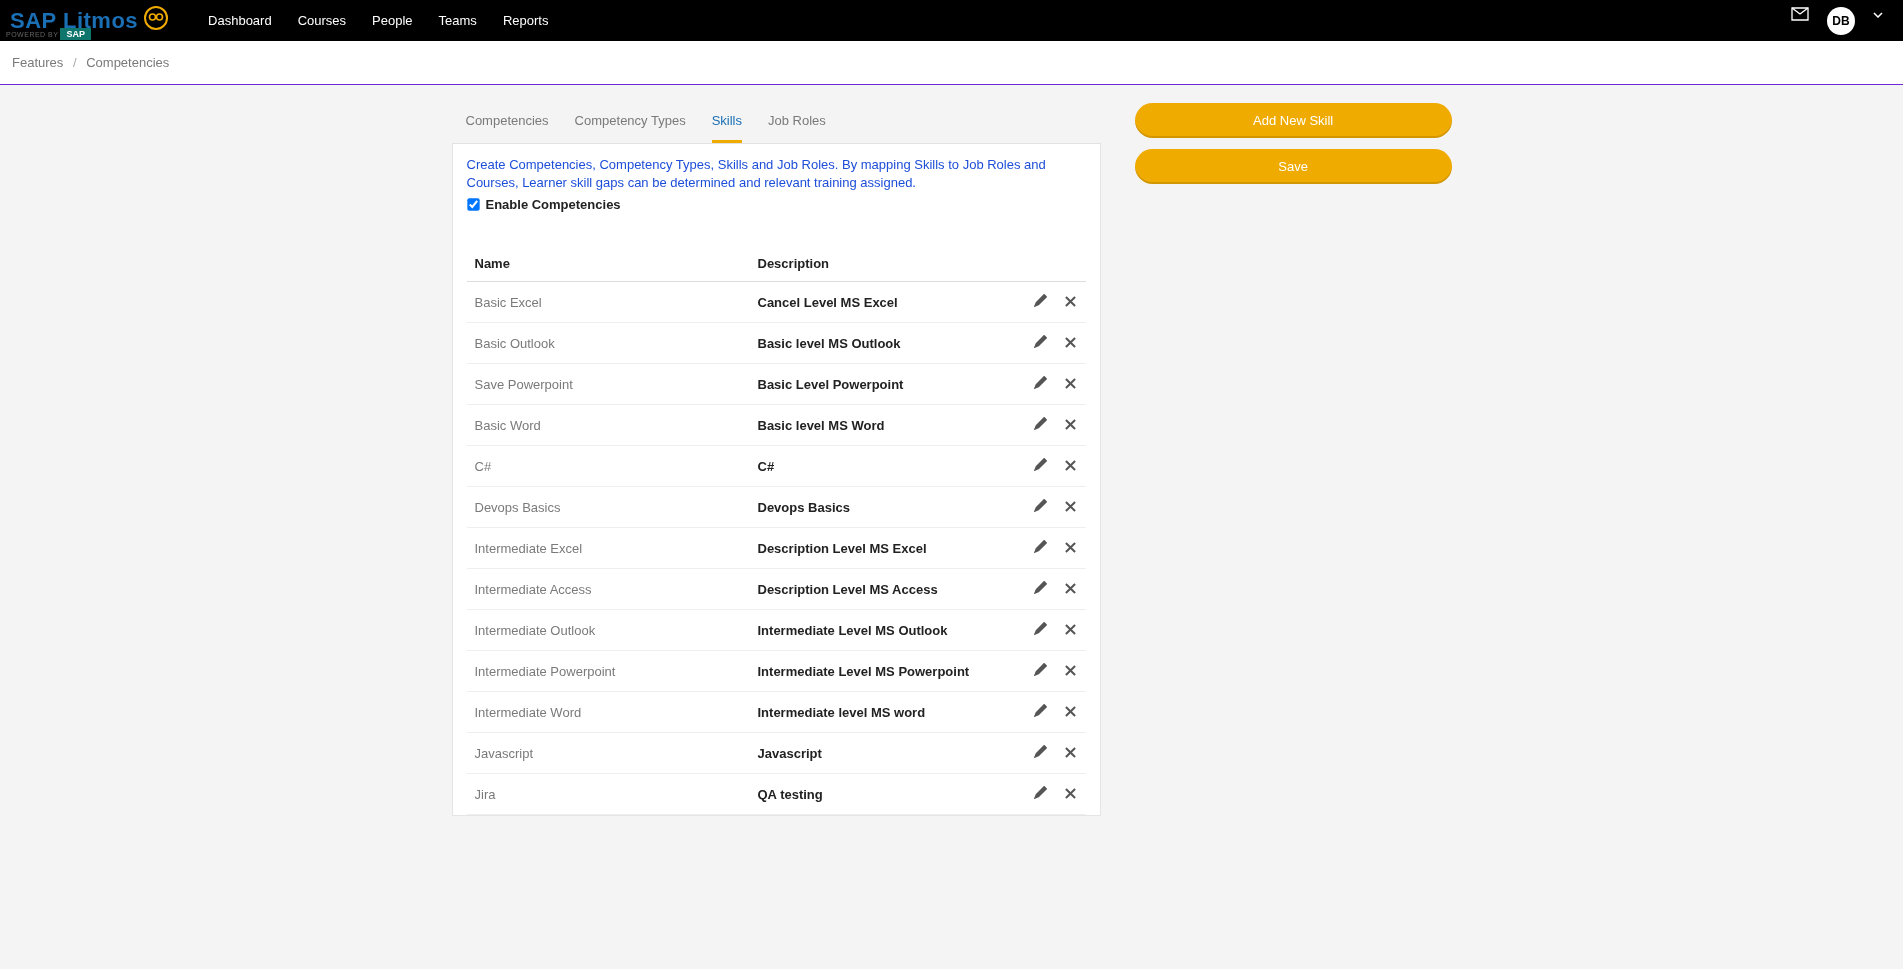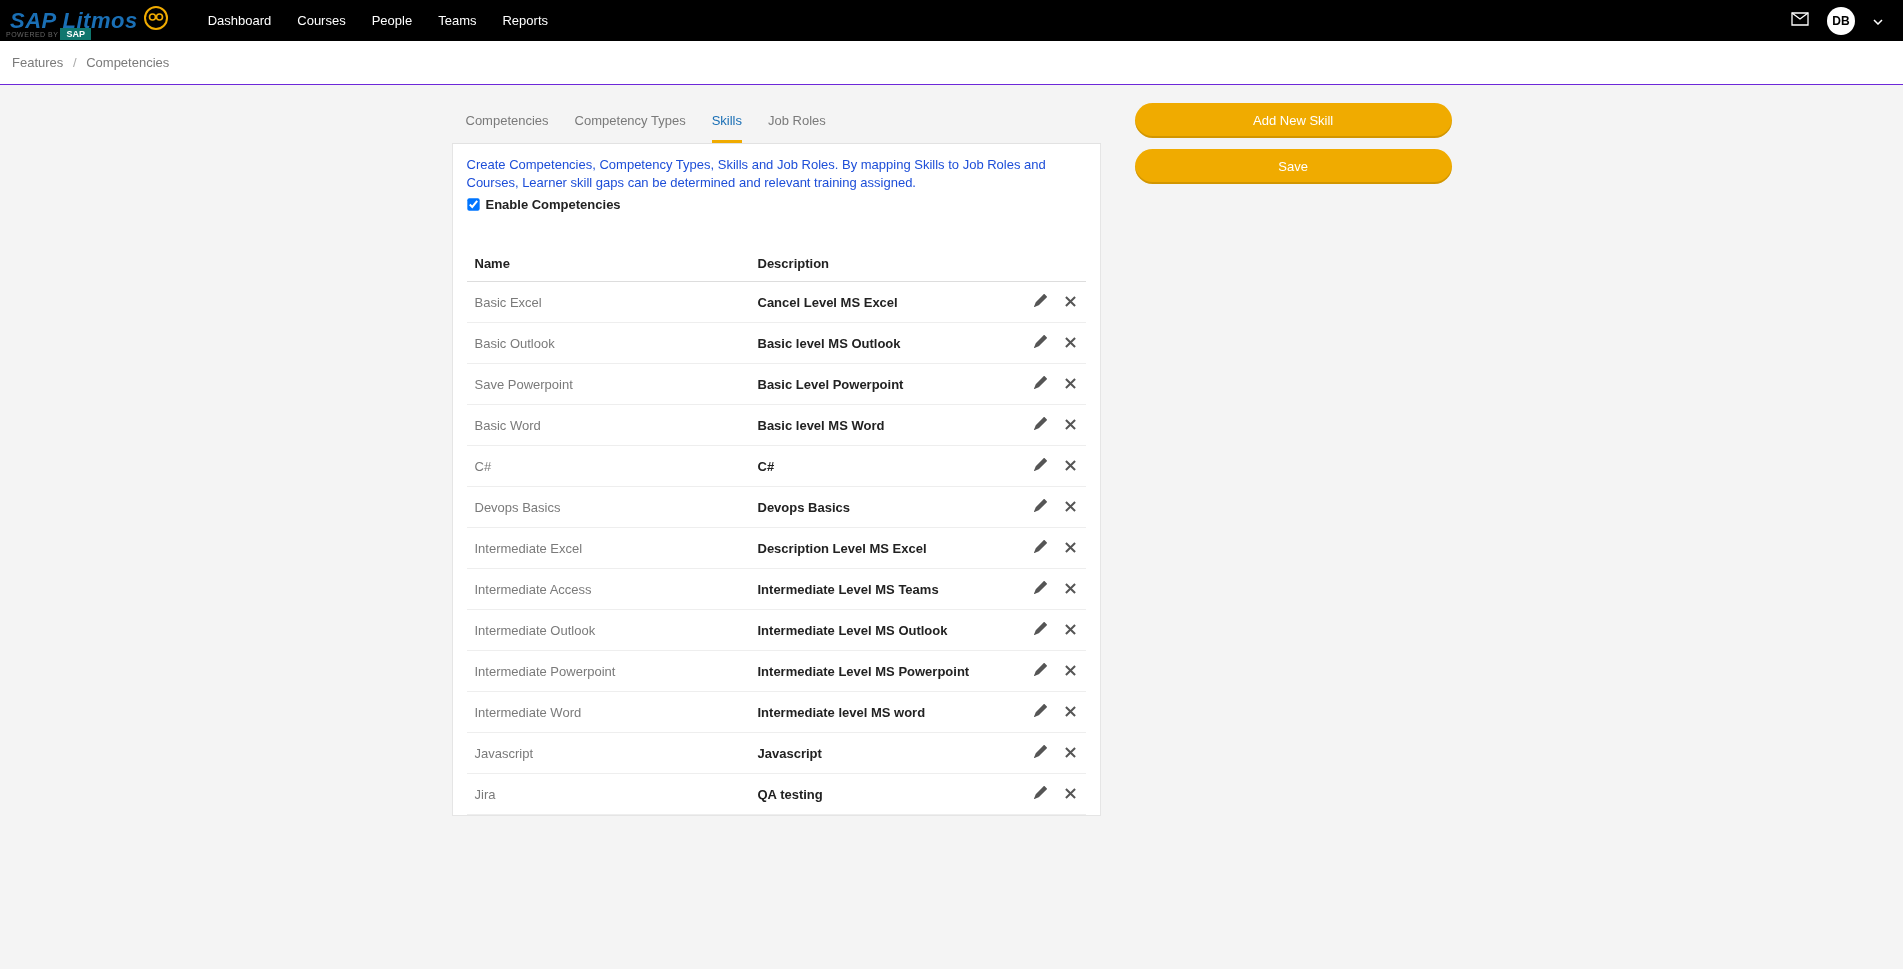--- a/index.html
+++ b/index.html
@@ -20,21 +20,20 @@
     color: #fff;
   }
   .logo {
     display: flex;
     align-items: center;
     padding-right: 20px;
   }
   .logo-text {
     font-size: 22px;
     font-weight: 700;
-    font-style: italic;
     color: #1a6fb5;
     letter-spacing: 0.5px;
   }
   .logo-icon {
     font-size: 20px;
     color: #f0ab00;
     margin-left: 6px;
   }
   .logo-sap {
     display: inline-block;
@@ -51,21 +50,21 @@
     margin-left: 20px;
   }
   .nav-links a {
     color: #fff;
     text-decoration: none;
     font-size: 13px;
   }
   .nav-right {
     margin-left: auto;
     display: flex;
-    align-items: center;
+    align-items: flex-start;
     gap: 18px;
     padding-right: 10px;
   }
   .mail-icon { color: #fff; font-size: 16px; }
   .avatar {
     background: #fff;
     color: #000;
     width: 28px;
     height: 28px;
     border-radius: 50%;
@@ -329,21 +328,21 @@
               <td class="desc-col">Description Level MS Excel</td>
               <td class="act-col"><svg width="13" height="13" viewBox="0 0 16 16" fill="#555">
                   <path d="M12.146.146a.5.5 0 0 1 .708 0l3 3a.5.5 0 0 1 0 .708l-10 10a.5.5 0 0 1-.168.11l-5 2a.5.5 0 0 1-.65-.65l2-5a.5.5 0 0 1 .11-.168l10-10z"></path>
                 </svg></td>
               <td class="act-col"><svg width="11" height="11" viewBox="0 0 12 12">
                   <path d="M1 1l10 10M11 1L1 11" stroke="#555" stroke-width="2.2"></path>
                 </svg></td>
             </tr>
             <tr>
               <td class="name-col">Intermediate Access</td>
-              <td class="desc-col">Intermediate Level MS Teams</td>
+              <td class="desc-col">Description Level MS Access</td>
               <td class="act-col"><svg width="13" height="13" viewBox="0 0 16 16" fill="#555">
                   <path d="M12.146.146a.5.5 0 0 1 .708 0l3 3a.5.5 0 0 1 0 .708l-10 10a.5.5 0 0 1-.168.11l-5 2a.5.5 0 0 1-.65-.65l2-5a.5.5 0 0 1 .11-.168l10-10z"></path>
                 </svg></td>
               <td class="act-col"><svg width="11" height="11" viewBox="0 0 12 12">
                   <path d="M1 1l10 10M11 1L1 11" stroke="#555" stroke-width="2.2"></path>
                 </svg></td>
             </tr>
             <tr>
               <td class="name-col">Intermediate Outlook</td>
               <td class="desc-col">Intermediate Level MS Outlook</td>

